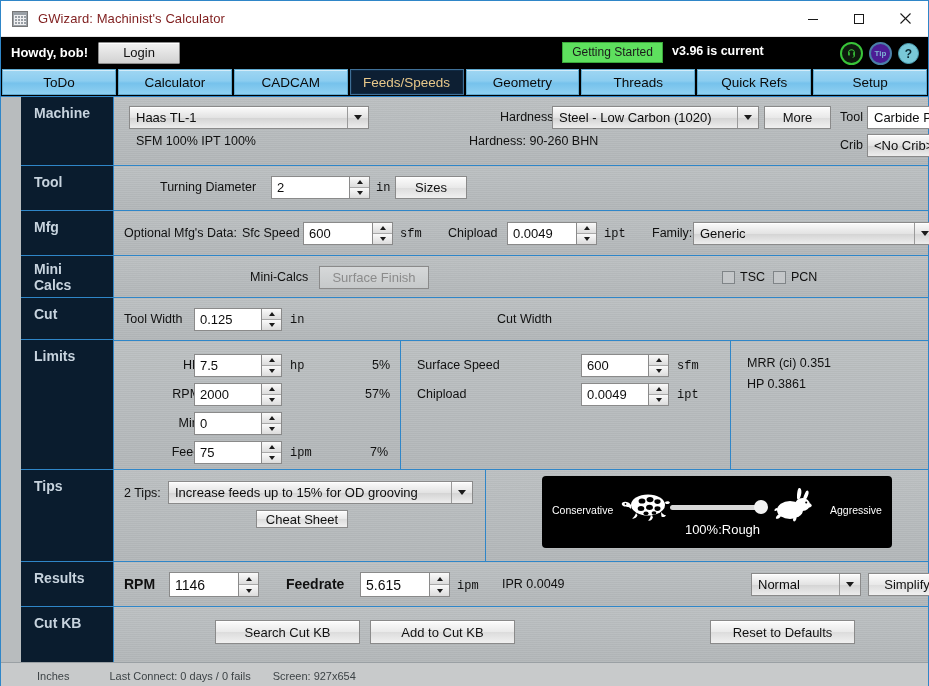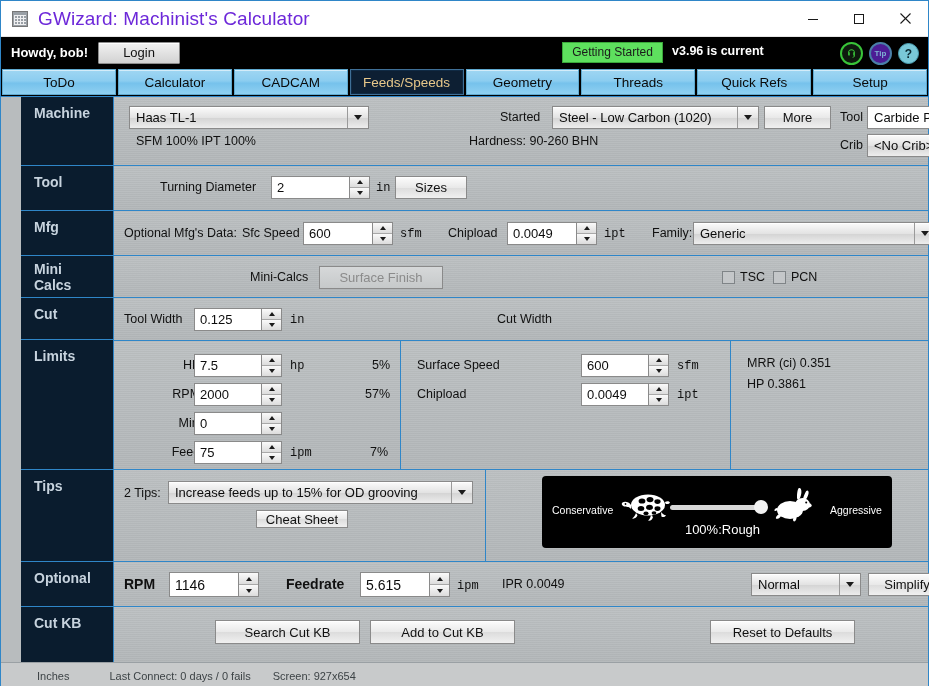--- a/index.html
+++ b/index.html
@@ -30,21 +30,21 @@
     position:relative;box-sizing:border-box;
   }
   .win-icon:after{
     content:"";position:absolute;left:1px;top:3px;right:1px;bottom:1px;
     background-image:
       linear-gradient(to right,#fff 1px,transparent 1px),
       linear-gradient(to bottom,#fff 1px,transparent 1px);
     background-size:3px 3px;
     opacity:.85;
   }
-  .win-title{font-size:19px;color:#6d28d9;letter-spacing:.1px;}
+  .win-title{font-size:13px;color:#7f1d1d;letter-spacing:.1px;}
   .win-controls{position:absolute;right:0;top:0;height:35px;display:flex;}
   .win-btn{
     width:46px;height:35px;display:flex;align-items:center;justify-content:center;
     color:#1a1a1a;
   }
   .win-btn svg{display:block;}
 
   
   .appheader{
     height:31px;background:#000;display:flex;align-items:center;
@@ -272,36 +272,36 @@
 
     <div class="sidebar">
       <div class="side-item" style="height:69px">Machine</div>
       <div class="side-item" style="height:45px">Tool</div>
       <div class="side-item" style="height:45px">Mfg</div>
       <div class="side-item" style="height:42px;white-space:pre-line;line-height:16px;padding-top:5px">Mini
 Calcs</div>
       <div class="side-item" style="height:42px">Cut</div>
       <div class="side-item" style="height:130px">Limits</div>
       <div class="side-item" style="height:92px">Tips</div>
-      <div class="side-item" style="height:45px">Optional</div>
+      <div class="side-item" style="height:45px">Results</div>
       <div class="side-item" style="height:55px">Cut KB</div>
     </div>
 
     <div class="panel">
 
       <div class="row" style="height:69px">
         <div class="select" style="position:absolute;left:15px;top:9px;width:240px">
           <div class="sv">Haas TL-1</div>
           <div class="arrowbox">
               <i class="caret"></i>
             </div>
         </div>
         <div class="lbl" style="position:absolute;left:22px;top:37px">SFM 100%  IPT 100%</div>
 
-        <div class="lbl" style="position:absolute;left:386px;top:13px">Started</div>
+        <div class="lbl" style="position:absolute;left:386px;top:13px">Hardness</div>
         <div class="select" style="position:absolute;left:438px;top:9px;width:207px">
           <div class="sv">Steel - Low Carbon (1020)</div>
           <div class="arrowbox">
               <i class="caret"></i>
             </div>
         </div>
         <div class="lbl" style="position:absolute;left:355px;top:37px">Hardness: 90-260 BHN</div>
 
         <div class="btn" style="position:absolute;left:650px;top:9px;width:67px">More</div>
 
@@ -371,21 +371,21 @@
         <div class="select" style="position:absolute;left:579px;top:11px;width:243px">
           <div class="sv">Generic</div>
           <div class="arrowbox">
               <i class="caret"></i>
             </div>
         </div>
       </div>
 
       <div class="row" style="height:42px">
         <div class="lbl" style="position:absolute;left:136px;top:14px">Mini-Calcs</div>
-        <div class="btn disabled" style="position:absolute;left:205px;top:10px;width:124px">Surface Finish</div>
+        <div class="btn disabled" style="position:absolute;left:205px;top:10px;width:110px">Surface Finish</div>
         <div style="position:absolute;left:608px;top:15px" class="chk"></div>
         <div class="lbl" style="position:absolute;left:626px;top:14px">TSC</div>
         <div style="position:absolute;left:659px;top:15px" class="chk"></div>
         <div class="lbl" style="position:absolute;left:677px;top:14px">PCN</div>
       </div>
 
       <div class="row" style="height:43px">
         <div class="lbl" style="position:absolute;left:10px;top:14px">Tool Width</div>
         <div class="spin" style="position:absolute;left:80px;top:10px">
           <div class="txt" style="width:67px">0.125</div>

